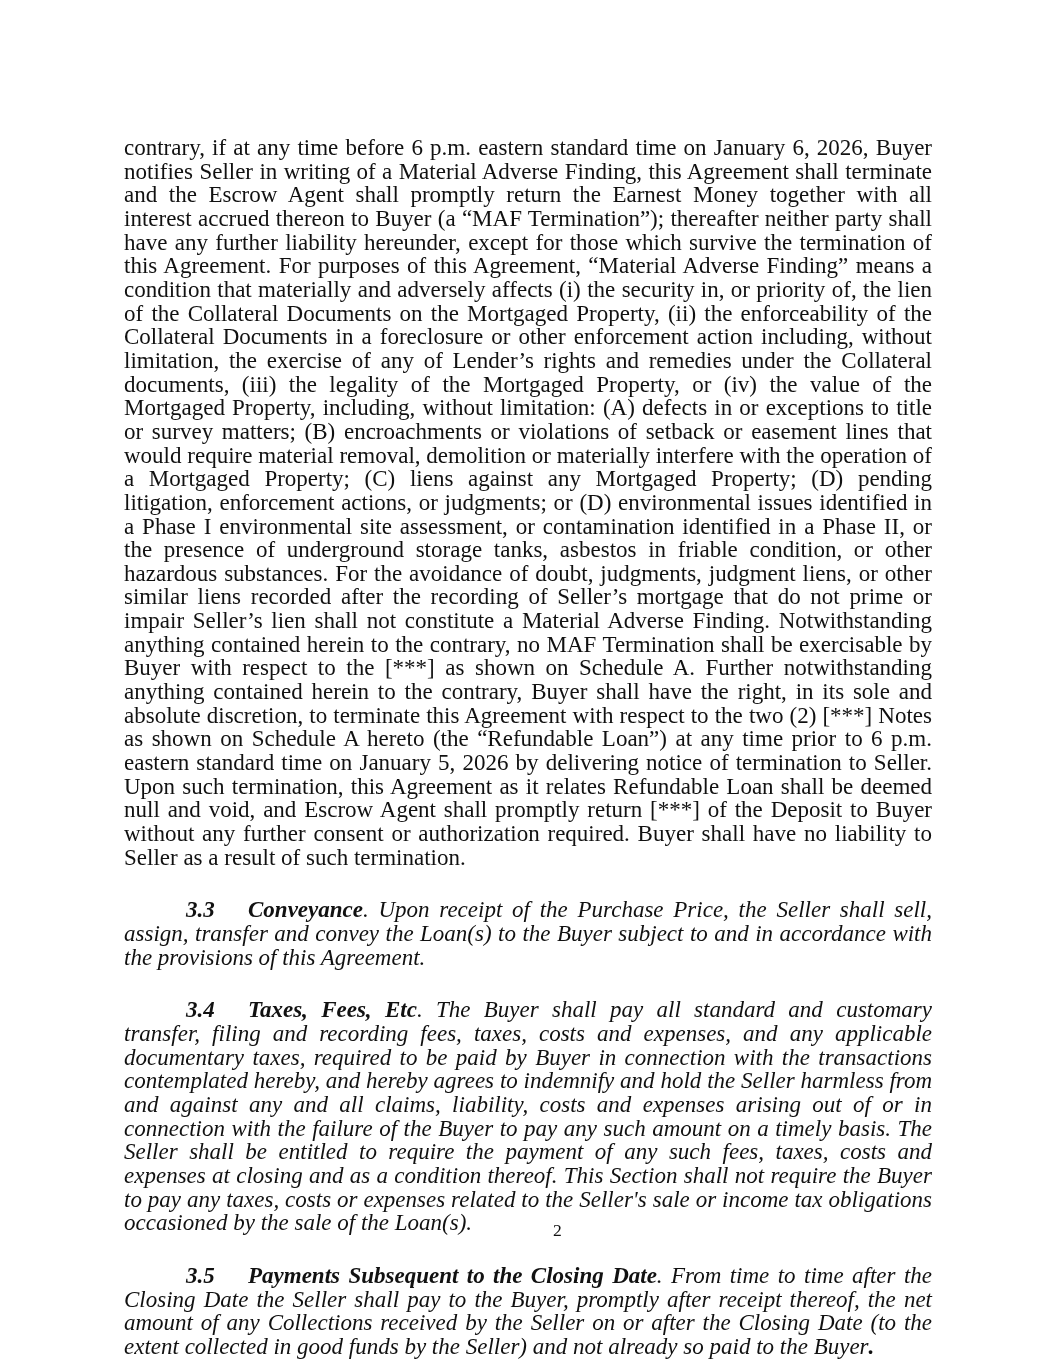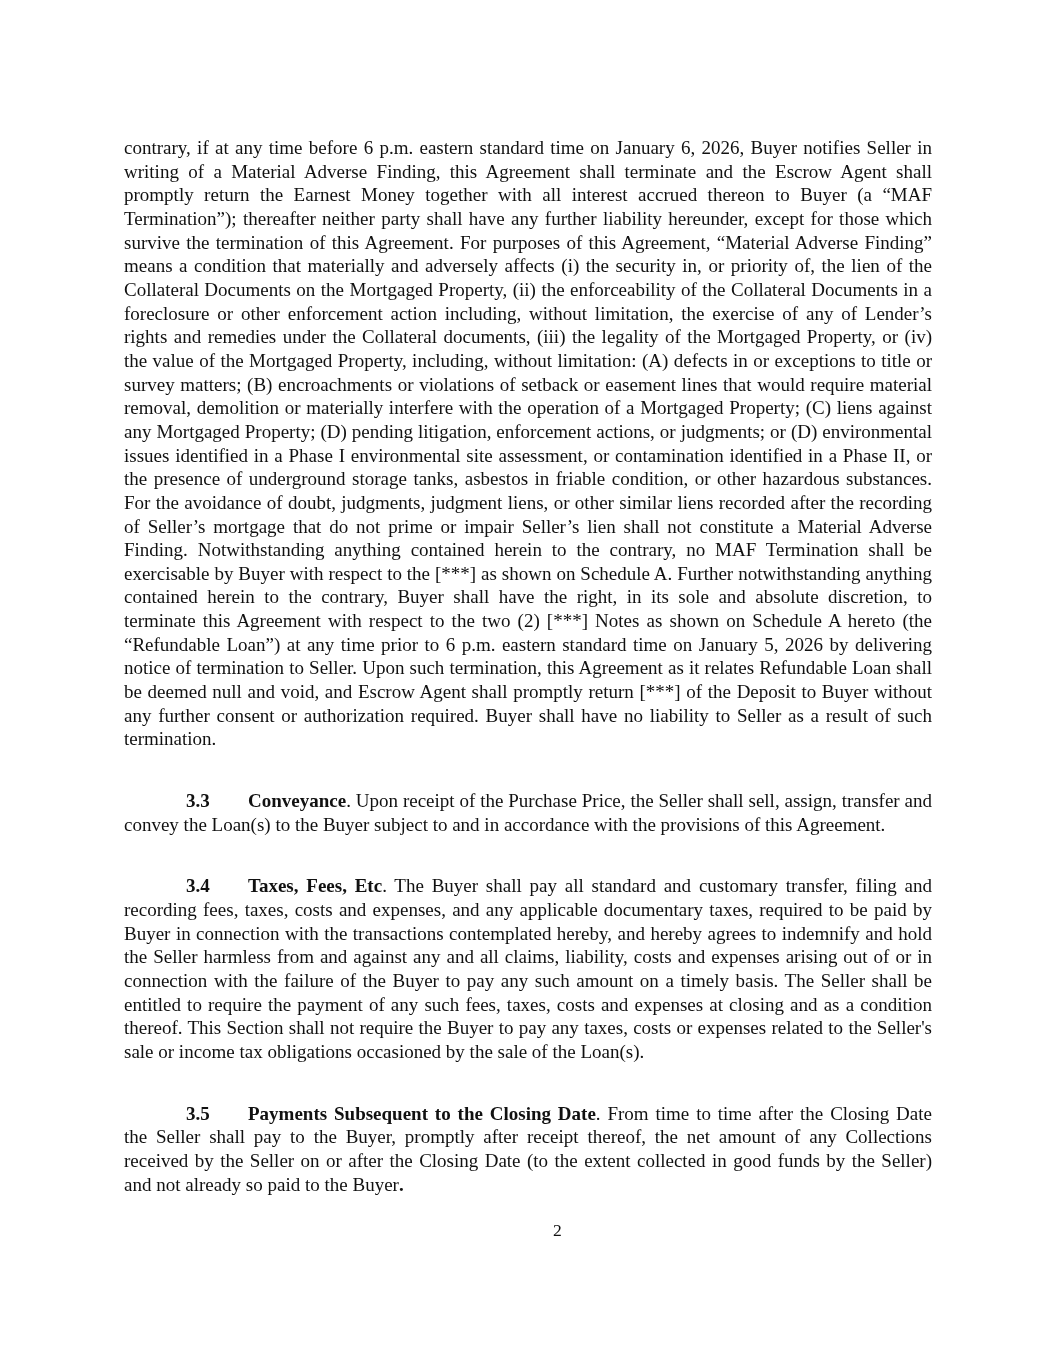--- a/index.html
+++ b/index.html
@@ -13,30 +13,31 @@
     position: relative;
     overflow: hidden;
     font-family: "Liberation Serif", "DejaVu Serif", serif;
     color: #111111;
   }
   .page {
     position: absolute;
     left: 124px;
     top: 136px;
     width: 808px;
-    font-size: 19px;
+    font-size: 23px;
     line-height: 23.65px;
     text-align: justify;
     text-justify: inter-word;
   }
   .para {
     margin: 0;
   }
   .para + .para {
-    margin-top: 38px;
+    margin-top: 29px;
+    font-style: italic;
   }
   .section {
     text-indent: 62px;
   }
   .sec-num {
     font-weight: bold;
     display: inline-block;
     width: 62px;
     text-indent: 0;
   }

